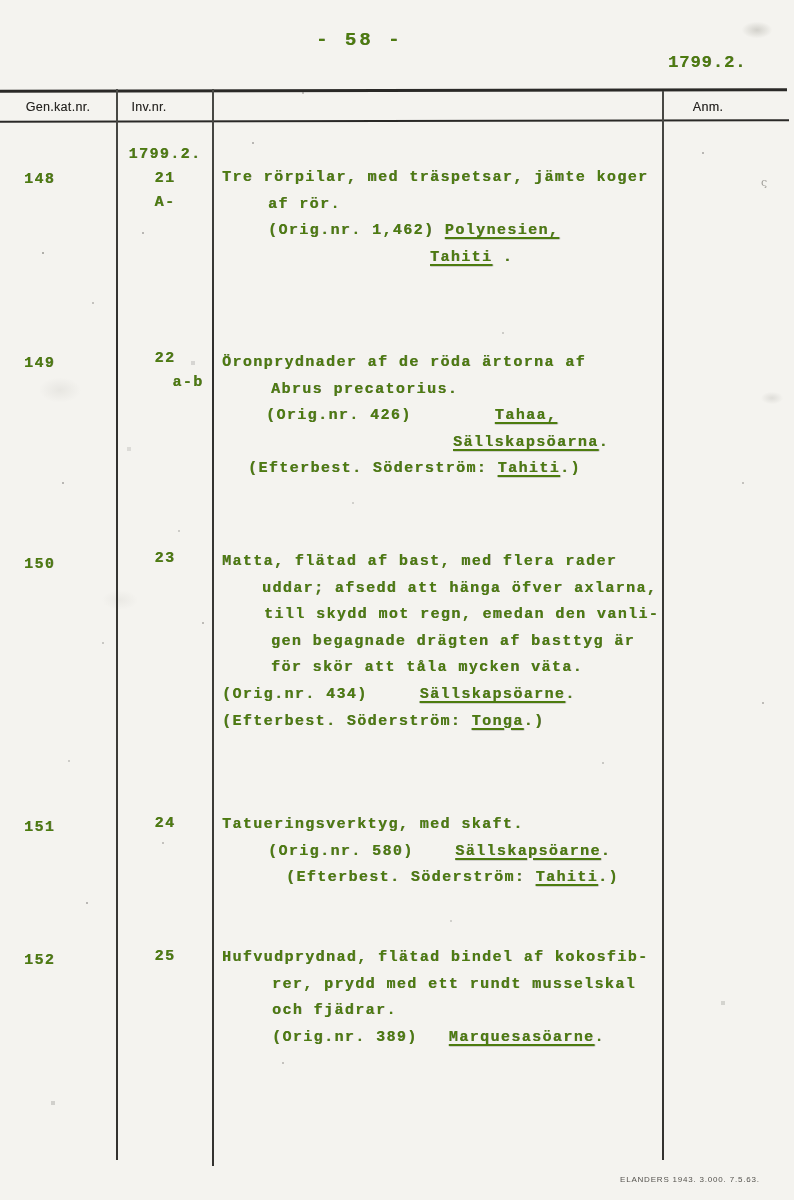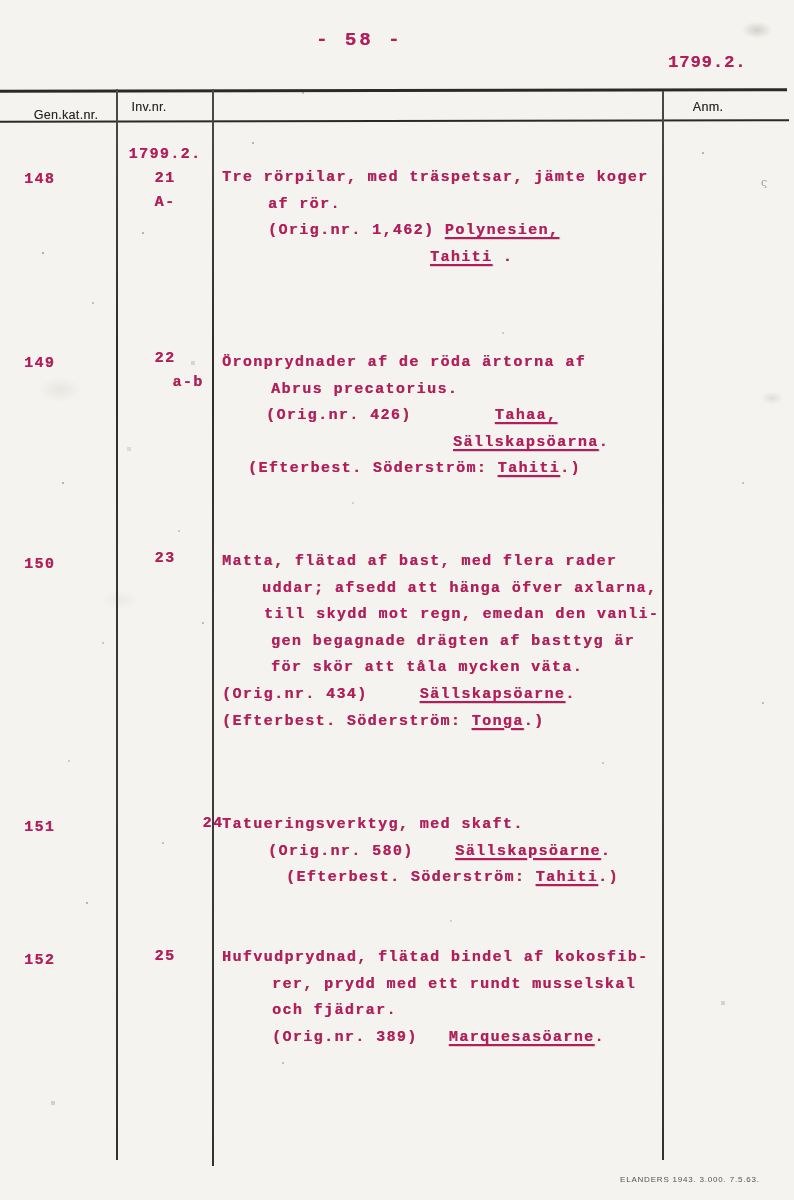--- a/index.html
+++ b/index.html
@@ -9,21 +9,21 @@
     background:
       radial-gradient(22px 12px at 757px 30px, rgba(110,108,96,.25), transparent 70%),
       radial-gradient(16px 9px at 772px 398px, rgba(110,108,100,.16), transparent 70%),
       radial-gradient(30px 18px at 60px 390px, rgba(120,118,108,.10), transparent 70%),
       radial-gradient(26px 14px at 120px 600px, rgba(120,118,108,.08), transparent 70%),
       #f4f3ef;
   }
   .page{position:absolute;inset:0;}
   .type{
     position:absolute;white-space:pre;
-    font-weight:700;color:#be185d;
+    font-weight:700;color:#4d7c0f;
     font-size:15px;line-height:20px;letter-spacing:1.4px;
     text-shadow:0.4px 0.3px 0.5px rgba(25,25,25,.55);
   }
   .u{text-decoration:underline;text-decoration-thickness:2px;text-underline-offset:3px;}
   .pagenum{font-size:19px;letter-spacing:3px;}
   .catref{font-size:17px;letter-spacing:1px;}
   .hdr-label{
     position:absolute;font-family:"Liberation Sans","DejaVu Sans",sans-serif;
     font-size:12.5px;color:#262421;text-align:center;letter-spacing:.3px;
     text-shadow:0.2px 0.2px 0.4px rgba(40,40,40,.4);
@@ -63,21 +63,21 @@
 
   <div class="type pagenum" style="left:316px;top:30px;">- 58 -</div>
   <div class="type catref" style="left:668px;top:53px;">1799.2.</div>
 
   <div class="rule" style="left:0;top:89px;width:787px;height:3px;transform:rotate(-0.12deg);"></div>
   <div class="rule" style="left:0;top:120px;width:789px;height:2px;transform:rotate(-0.1deg);"></div>
   <div class="vrule" style="left:116px;top:89px;height:1071px;"></div>
   <div class="vrule" style="left:212px;top:89px;height:1077px;"></div>
   <div class="vrule" style="left:662px;top:91px;height:1069px;"></div>
 
-  <div class="hdr-label" style="left:0;top:108px;width:132px;">Gen.kat.nr.</div>
+  <div class="hdr-label" style="left:0;top:100px;width:116px;">Gen.kat.nr.</div>
   <div class="hdr-label" style="left:101px;top:100px;width:96px;">Inv.nr.</div>
   <div class="hdr-label" style="left:663px;top:100px;width:90px;">Anm.</div>
 
   <div id="entries-layer">
       <div class="">
         <div class="type gk" style="top: 170px;">148</div>
         <div class="type invcol" style="top: 145px;">1799.2.</div>
         <div class="type invcol" style="top: 169px;">21</div>
         <div class="type invcol" style="top: 193px;">A-</div>
         <div class="type" style="left: 222px; top: 168px;"><span>Tre rörpilar, med träspetsar, jämte koger</span></div>
@@ -101,21 +101,21 @@
         <div class="type" style="left: 222px; top: 552px;"><span>Matta, flätad af bast, med flera rader</span></div>
         <div class="type" style="left: 262px; top: 578.6px;"><span>uddar; afsedd att hänga öfver axlarna,</span></div>
         <div class="type" style="left: 264px; top: 605.2px;"><span>till skydd mot regn, emedan den vanli-</span></div>
         <div class="type" style="left: 271px; top: 631.8px;"><span>gen begagnade drägten af basttyg är</span></div>
         <div class="type" style="left: 271px; top: 658.4px;"><span>för skör att tåla mycken väta.</span></div>
         <div class="type" style="left: 222px; top: 685px;"><span>(Orig.nr. 434)     </span><span class="u">Sällskapsöarne</span><span>.</span></div>
         <div class="type" style="left: 222px; top: 711.6px;"><span>(Efterbest. Söderström: </span><span class="u">Tonga</span><span>.)</span></div>
       </div>
       <div class="">
         <div class="type gk" style="top: 818px;">151</div>
-        <div class="type invcol" style="top: 814px; padding-left: 48px;">24</div>
+        <div class="type invcol" style="top: 814px;">24</div>
         <div class="type" style="left: 222px; top: 815px;"><span>Tatueringsverktyg, med skaft.</span></div>
         <div class="type" style="left: 268px; top: 841.6px;"><span>(Orig.nr. 580)    </span><span class="u">Sällskapsöarne</span><span>.</span></div>
         <div class="type" style="left: 286px; top: 868.2px;"><span>(Efterbest. Söderström: </span><span class="u">Tahiti</span><span>.)</span></div>
       </div>
       <div class="">
         <div class="type gk" style="top: 951px;">152</div>
         <div class="type invcol" style="top: 947px;">25</div>
         <div class="type" style="left: 222px; top: 948px;"><span>Hufvudprydnad, flätad bindel af kokosfib-</span></div>
         <div class="type" style="left: 272px; top: 974.6px;"><span>rer, prydd med ett rundt musselskal</span></div>
         <div class="type" style="left: 272px; top: 1001.2px;"><span>och fjädrar.</span></div>

